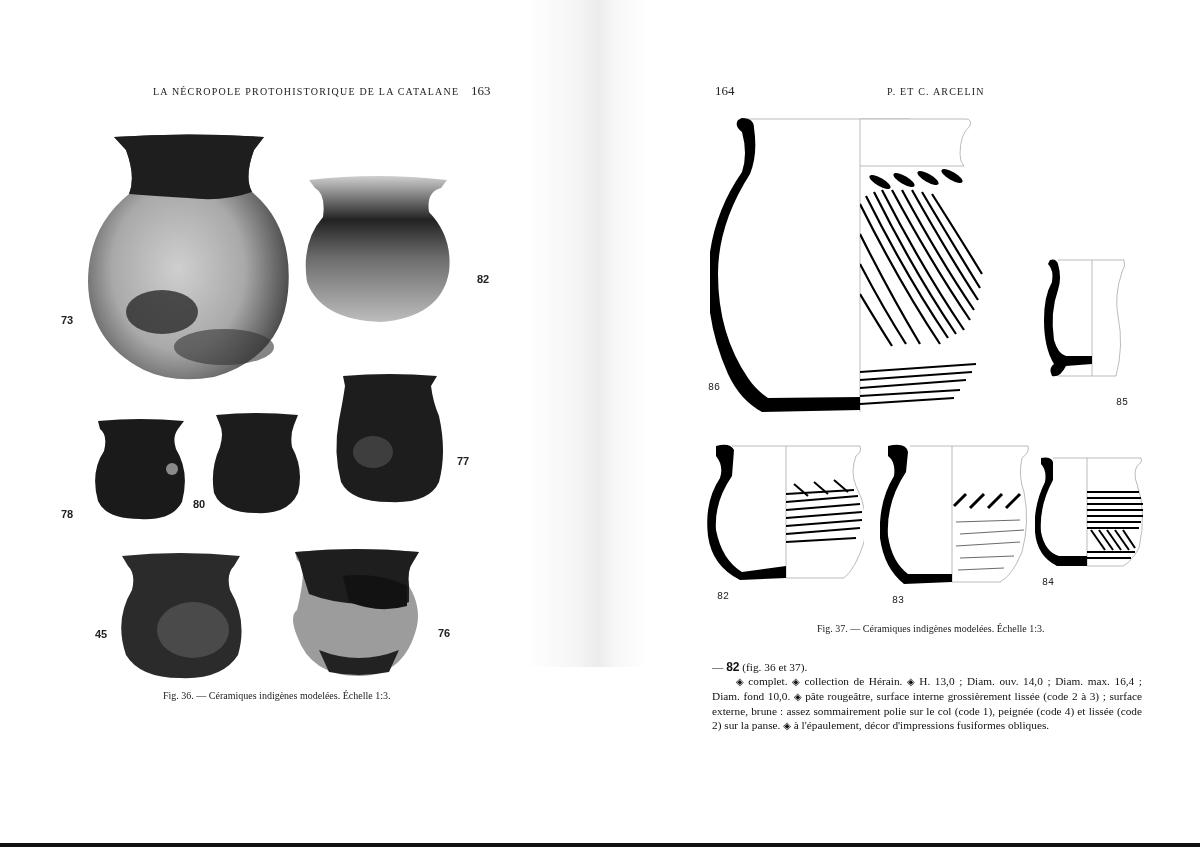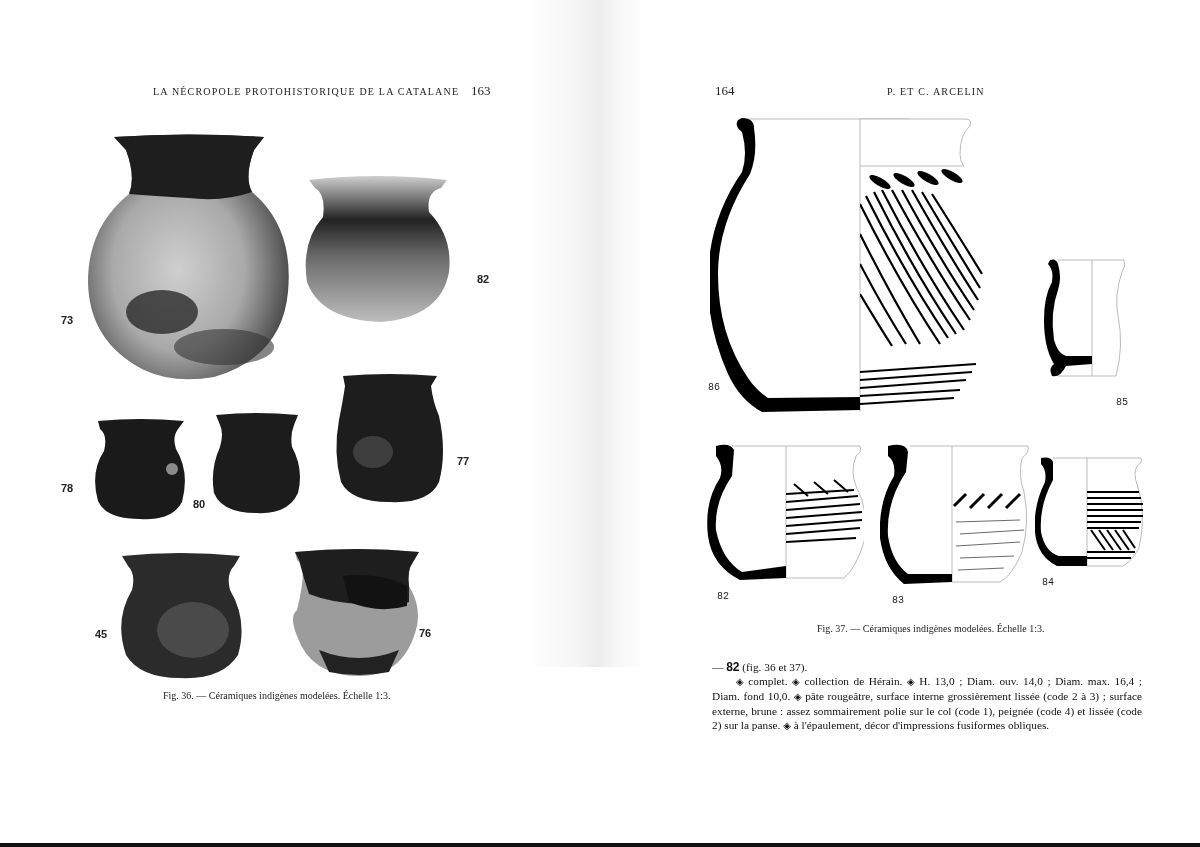--- a/index.html
+++ b/index.html
@@ -64,21 +64,21 @@
       </linearGradient>
     </defs>
     <path d="M8,8 Q75,0 146,8 L140,16 Q125,20 128,40 Q152,65 148,100 Q140,145 80,150 Q20,148 6,110 Q0,70 22,45 Q25,22 14,16 Z" fill="url(#g82)"></path>
   </svg>
   <div class="fig-label" style="left:477px;top:273px;">82</div>
 
   <svg class="photo" style="left:92px;top:417px;" width="96" height="104">
     <path d="M6,4 Q48,0 92,4 L86,12 Q80,20 84,32 Q98,55 90,85 Q80,104 48,102 Q14,102 6,84 Q-2,55 12,34 Q16,18 8,12 Z" fill="#1a1a1a"></path>
     <circle cx="80" cy="52" r="6" fill="#8a8a8a"></circle>
   </svg>
-  <div class="fig-label" style="left:61px;top:482px;">78</div>
+  <div class="fig-label" style="left:61px;top:508px;">78</div>
 
   <svg class="photo" style="left:208px;top:411px;" width="96" height="104">
     <path d="M8,4 Q48,0 90,4 L86,14 Q82,24 84,36 Q96,58 90,82 Q80,104 48,102 Q14,102 6,82 Q2,58 12,36 Q16,22 12,14 Z" fill="#1c1c1c"></path>
   </svg>
   <div class="fig-label" style="left:193px;top:498px;">80</div>
 
   <svg class="photo" style="left:333px;top:372px;" width="114" height="132">
     <path d="M10,4 Q56,0 104,4 L98,14 Q100,30 106,44 Q114,80 106,110 Q96,132 56,130 Q18,130 8,110 Q0,80 6,48 Q10,28 12,14 Z" fill="#1d1d1d"></path>
     <ellipse cx="40" cy="80" rx="20" ry="16" fill="#555" opacity="0.6"></ellipse>
   </svg>
@@ -89,21 +89,21 @@
     <ellipse cx="75" cy="80" rx="36" ry="28" fill="#6a6a6a" opacity="0.5"></ellipse>
   </svg>
   <div class="fig-label" style="left:95px;top:628px;">45</div>
 
   <svg class="photo" style="left:289px;top:546px;" width="136" height="132">
     <path d="M6,6 Q68,0 130,6 L124,16 Q118,24 120,40 Q132,60 128,80 Q116,130 70,130 Q22,130 8,90 Q0,70 8,64 Q14,40 14,24 Q12,16 8,14 Z" fill="#9c9c9c"></path>
     <path d="M6,6 Q68,0 130,6 L124,16 Q118,24 120,40 L120,56 Q110,62 70,58 Q40,56 20,48 Q14,30 10,14 Z" fill="#1e1e1e"></path>
     <path d="M54,30 Q90,26 118,40 L118,60 Q90,68 60,56 Z" fill="#121212"></path>
     <path d="M30,104 Q70,120 110,104 L100,126 Q70,132 40,126 Z" fill="#222"></path>
   </svg>
-  <div class="fig-label" style="left:419px;top:627px;">76</div>
+  <div class="fig-label" style="left:438px;top:627px;">76</div>
 
   <div class="caption" style="left:163px;top:690px;">Fig. 36. — Céramiques indigènes modelées. Échelle 1:3.</div>
 </div>
 
 <div class="page page-right">
   <div class="page-number" style="left:117px;top:83px;">164</div>
   <div class="running-head" style="left:289px;top:86px;">P. et C. Arcelin</div>
 
   <svg class="drawing" style="left:112px;top:114px;" width="200" height="300">
     <line x1="30" y1="5" x2="262" y2="5" stroke="#aaa" stroke-width="0.8"></line>

